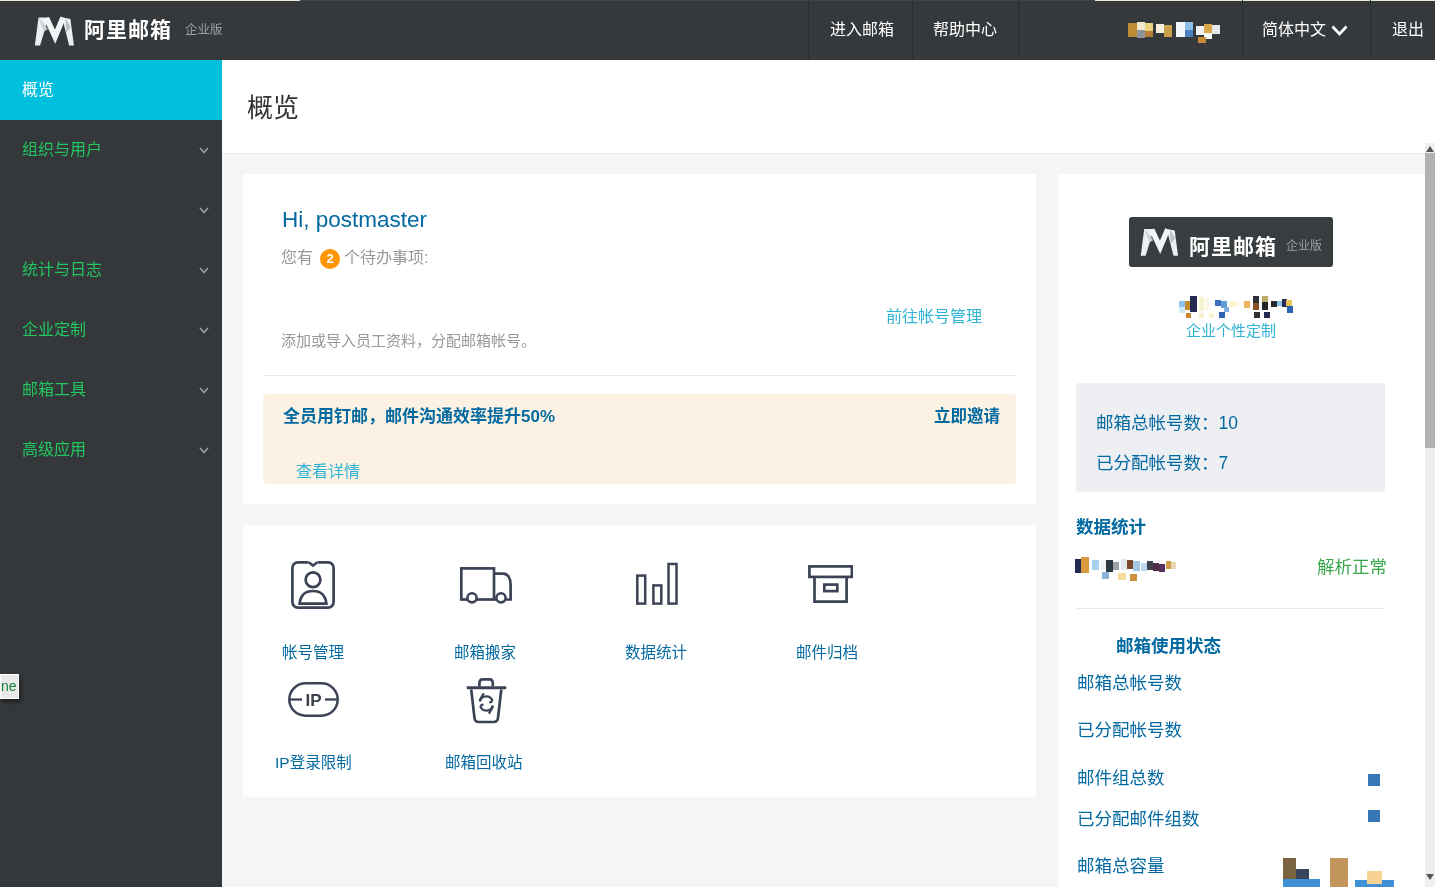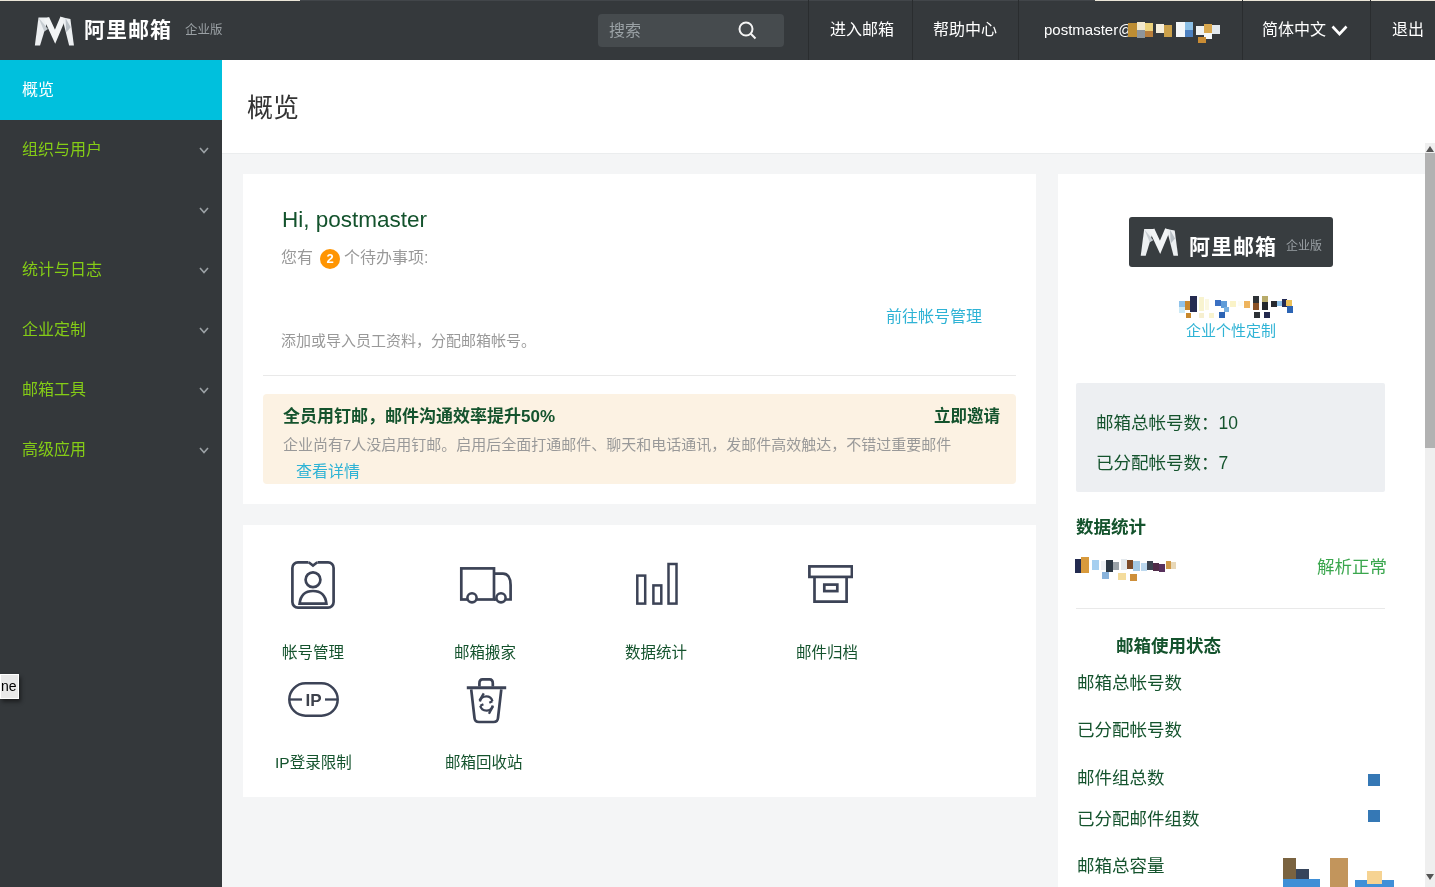--- a/index.html
+++ b/index.html
@@ -9,36 +9,36 @@
 
 
 #topbar { position:absolute; left:0; top:0; width:1435px; height:60px; background:#35393c; }
 .tsep { position:absolute; top:0; width:1px; height:60px; background:#2a2d2f; }
 .titem { position:absolute; top:0; height:60px; line-height:60px; color:#fff; font-size:16px; }
 #searchbox { position:absolute; left:598px; top:14px; width:186px; height:33px; background:#464b4e; border-radius:4px; }
 #searchbox span { position:absolute; left:11px; top:0; line-height:33px; font-size:16px; color:#9aa1a5; }
 
 
 #sidebar { position:absolute; left:0; top:60px; width:222px; height:827px; background:#34383b; }
-.sitem { position:absolute; left:0; width:222px; height:60px; line-height:60px; padding-left:22px; color:#84cc16; font-size:16px; }
+.sitem { position:absolute; left:0; width:222px; height:60px; line-height:60px; padding-left:22px; color:#22c55e; font-size:16px; }
 .sitem.active { background:#00c0dd; color:#fff; }
 .chev { position:absolute; right:13px; top:26px; width:10px; height:10px; }
 
 
 #mainhead { position:absolute; left:222px; top:60px; width:1213px; height:93px; background:#fff; }
 #mainhead h1 { position:absolute; left:25px; top:27px; font-size:26px; font-weight:normal; color:#333; }
 #gray { position:absolute; left:222px; top:153px; width:1213px; height:734px; background:#f4f5f6; border-top:1px solid #ebedee; }
 .card { position:absolute; background:#fff; }
 
 .link { color:#2fb3d5; }
 .g9 { color:#999; }
-.g3 { color:#14532d; }
-
-
-#tip { position:absolute; left:0; top:674px; width:19px; height:25px; background:#e9e9e9; border:1px solid #fff; box-shadow:2px 3px 4px rgba(0,0,0,0.45); overflow:hidden; font-size:14px; color:#000000; line-height:23px; }
+.g3 { color:#0369a1; }
+
+
+#tip { position:absolute; left:0; top:674px; width:19px; height:25px; background:#e9e9e9; border:1px solid #fff; box-shadow:2px 3px 4px rgba(0,0,0,0.45); overflow:hidden; font-size:14px; color:#15803d; line-height:23px; }
 
 
 #sb { position:absolute; left:1425px; top:143px; width:10px; height:744px; background:#efefef; }
 #sbthumb { position:absolute; left:1425px; top:153px; width:10px; height:295px; background:#b2b2b2; }
 </style>
 </head>
 <body>
 
 <div id="topbar">
   <div class="abs" style="left:0;top:0;width:300px;height:1px;background:#ebe6d8"></div>
@@ -47,37 +47,29 @@
   <svg class="abs" style="left:34px;top:16px" width="41" height="30" viewBox="0 0 42 30">
     <polygon points="4.6,1.2 14.9,1.2 6.2,29.8 0.9,29.8" fill="#eceff1"></polygon>
     <path d="M12.8 1.8 L21.6 20.8 L29.8 1.4" fill="none" stroke="#f2f4f5" stroke-width="5.8"></path>
     <polygon points="28.7,1.0 37.3,2.6 40.9,29.8 36.0,29.8" fill="#eceff1"></polygon>
     <polygon points="4.7,1.4 14.3,13.0 10.6,15.4" fill="#c6ccd1"></polygon>
     <polygon points="32.3,1.8 37.6,11.2 33.0,16.6" fill="#b9c0c6"></polygon>
   </svg>
   <div class="titem" style="left:84px;font-size:21px;font-weight:bold;letter-spacing:1px;">阿里邮箱</div>
   <div class="titem" style="left:185px;font-size:12.5px;color:#9aa0a4;">企业版</div>
 
-  <div id="searchbox">
-      <span>搜索</span>
-    <svg class="abs" style="left:139px;top:6px" width="21" height="21" viewBox="0 0 21 21">
-      <circle cx="9" cy="9" r="6.5" fill="none" stroke="#f5f5f5" stroke-width="2"></circle>
-      <line x1="13.8" y1="13.8" x2="18.5" y2="18.5" stroke="#f5f5f5" stroke-width="2"></line>
-    </svg>
-  </div>
 
   <div class="tsep" style="left:808px"></div>
   <div class="tsep" style="left:912px"></div>
   <div class="tsep" style="left:1018px"></div>
   <div class="tsep" style="left:1242px"></div>
   <div class="tsep" style="left:1370px"></div>
 
   <div class="titem" style="left:830px">进入邮箱</div>
   <div class="titem" style="left:933px">帮助中心</div>
-  <div class="titem" style="left:1044px;font-size:15px;">postmaster@</div>
 
   <div class="abs" style="left:1128px;top:21px;width:95px;height:23px;">
     <span class="abs" style="left:0;top:2px;width:9px;height:14px;background:#bd8d33"></span>
     <span class="abs" style="left:9px;top:1px;width:8px;height:8px;background:#f2e9ce"></span>
     <span class="abs" style="left:9px;top:9px;width:8px;height:8px;background:#8e959b"></span>
     <span class="abs" style="left:17px;top:2px;width:8px;height:8px;background:#ecd27c"></span>
     <span class="abs" style="left:17px;top:10px;width:8px;height:6px;background:#b97e3c"></span>
     <span class="abs" style="left:28px;top:3px;width:8px;height:9px;background:#f5efdd"></span>
     <span class="abs" style="left:36px;top:4px;width:8px;height:12px;background:#caa04a"></span>
     <span class="abs" style="left:48px;top:1px;width:9px;height:15px;background:#f4f7f9"></span>
@@ -132,21 +124,20 @@
 
 <div class="card" id="card1" style="left:243px;top:174px;width:793px;height:330px;">
   <div class="abs g3" style="left:39px;top:33px;font-size:22.5px;">Hi, postmaster</div>
   <div class="abs g9" style="left:38px;top:73px;font-size:16px;line-height:22px;">您有<span style="display:inline-block;width:20px;height:20px;border-radius:50%;background:#ff9502;color:#fff;font-size:13px;font-weight:bold;text-align:center;line-height:20px;vertical-align:0px;margin:0 4px 0 7px;">2</span>个待办事项:</div>
   <div class="abs link" style="right:54px;top:129px;font-size:16px;">前往帐号管理</div>
   <div class="abs g9" style="left:38px;top:155px;font-size:15px;">添加或导入员工资料，分配邮箱帐号。</div>
   <div class="abs" style="left:20px;top:201px;width:753px;height:1px;background:#e9e9e9;"></div>
   <div class="abs" style="left:20px;top:220px;width:753px;height:90px;background:#fcf2e3;border-radius:4px;">
     <div class="abs g3" style="left:20px;top:8px;font-size:17px;font-weight:bold;">全员用钉邮，邮件沟通效率提升50%</div>
     <div class="abs g3" style="right:16px;top:9px;font-size:16.5px;font-weight:bold;text-align:center;">立即邀请</div>
-    <div class="abs g9" style="left:20px;top:39px;font-size:15px;">企业尚有7人没启用钉邮。启用后全面打通邮件、聊天和电话通讯，发邮件高效触达，不错过重要邮件</div>
     <div class="abs link" style="left:33px;top:64px;font-size:16px;">查看详情</div>
   </div>
 </div>
 
 <div class="card" id="card2" style="left:243px;top:525px;width:793px;height:272px;">
 
   <svg class="abs" style="left:48px;top:36px" width="44" height="48" viewBox="0 0 44 48">
     <rect x="1.4" y="1.4" width="41.2" height="45.2" rx="5.5" fill="none" stroke="#3c4356" stroke-width="2.7"></rect>
     <rect x="17.5" y="0" width="9" height="3.2" fill="#fff"></rect>
     <path d="M17.7 1.3 L22 4.6 L26.3 1.3" fill="none" stroke="#3c4356" stroke-width="2.5"></path>

